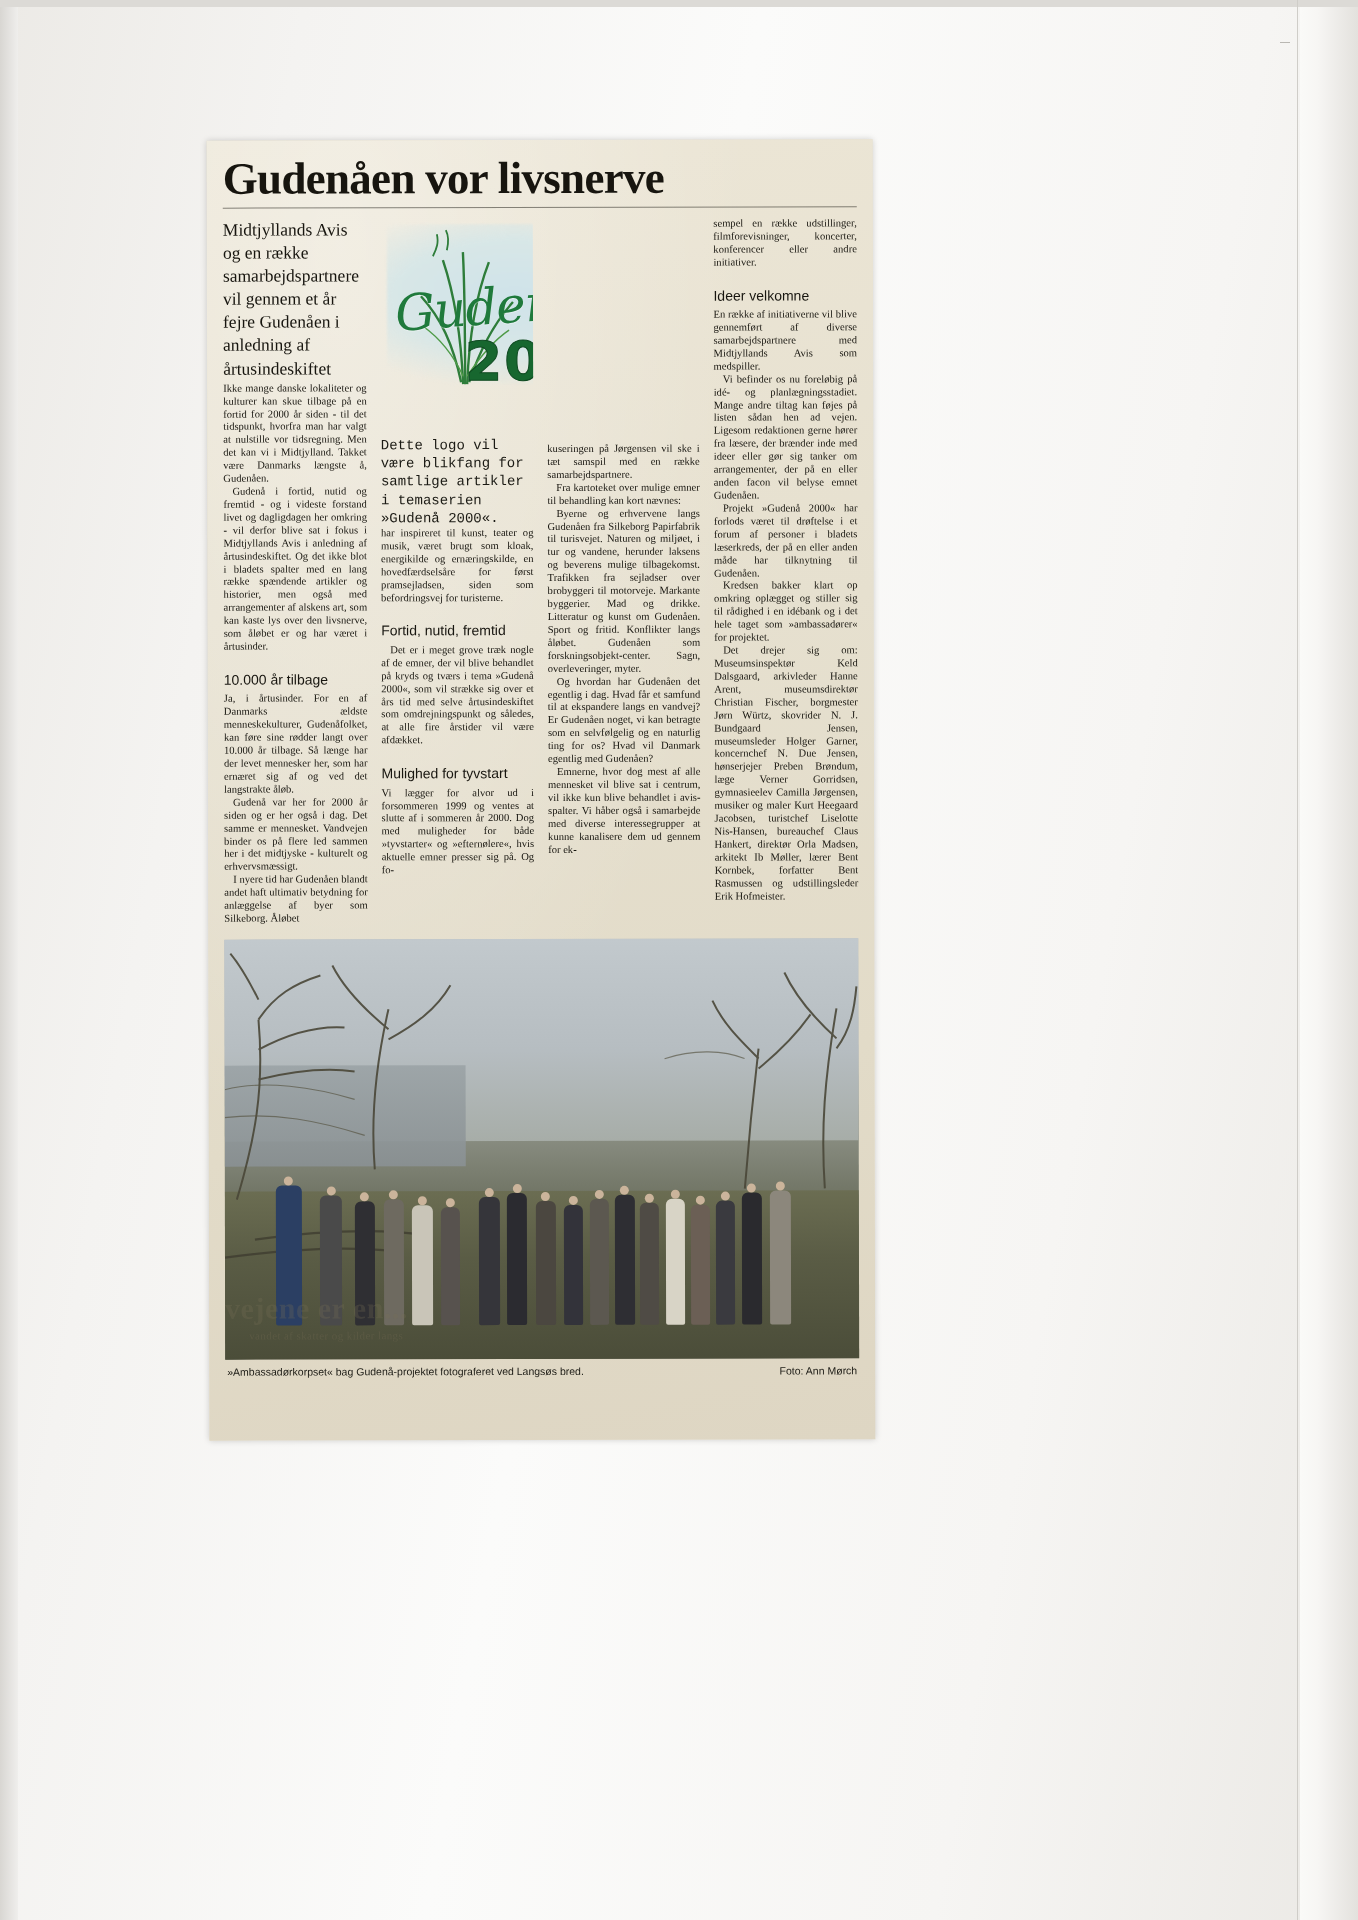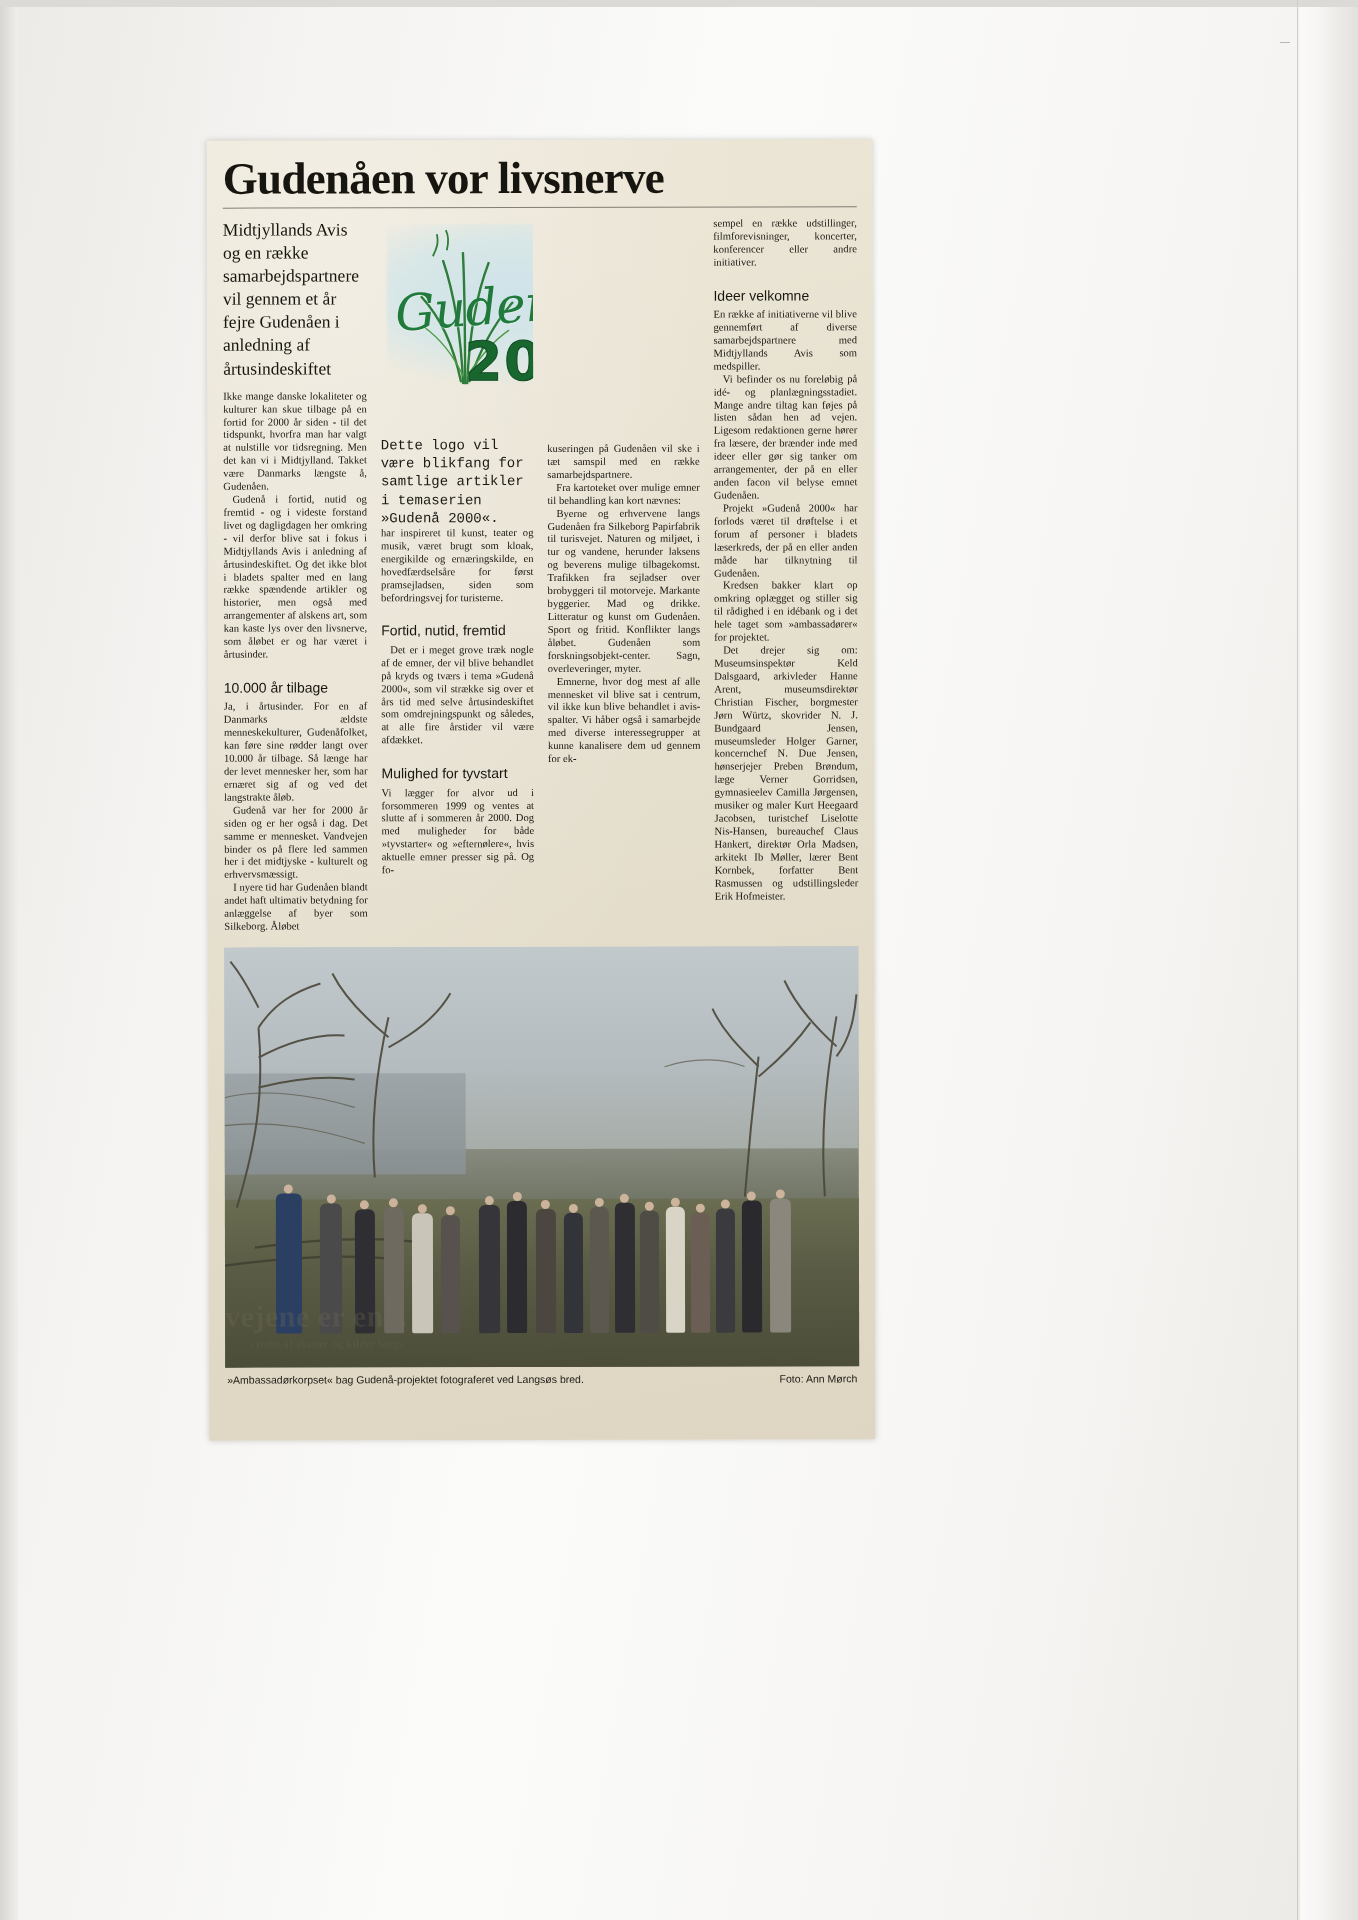--- a/index.html
+++ b/index.html
@@ -107,21 +107,21 @@
     width: 198px;
   }
   .col.c1 { width: 160px; }
   .col.c2 { width: 170px; }
   .col.c3 { width: 170px; }
 
   .standfirst {
     font-family: "Liberation Serif", serif;
     font-size: 17.5px;
     line-height: 1.32;
-    margin-bottom: 10px;
+    margin-bottom: 2px;
   }
 
   p.body {
     font-family: "Liberation Serif", serif;
     font-size: 10.6px;
     line-height: 1.22;
     text-align: justify;
     margin: 0;
     text-indent: 9px;
     hyphens: auto;
@@ -332,23 +332,24 @@
 
         <p class="body first" style="">har inspireret til kunst, teater og musik, været brugt som kloak, energikilde og ernæringskilde, en hovedfærdselsåre for først pramsejladsen, siden som befordringsvej for turisterne.</p>
         <h2 class="sub">Fortid, nutid, fremtid</h2>
         <p class="body">Det er i meget grove træk nogle af de emner, der vil blive behandlet på kryds og tværs i tema »Gudenå 2000«, som vil strække sig over et års tid med selve årtusindeskiftet som omdrejningspunkt og således, at alle fire årstider vil være afdækket.</p>
         <h2 class="sub">Mulighed for tyvstart</h2>
         <p class="body first">Vi lægger for alvor ud i forsommeren 1999 og ventes at slutte af i sommeren år 2000. Dog med muligheder for både »tyvstarter« og »efternølere«, hvis aktuelle emner presser sig på. Og fo-</p>
       </div>
 
       <div class="col c3">
         <div style="height:225px"></div>
-        <p class="body first">kuseringen på Gudenåen vil ske i tæt samspil med en række samarbejdspartnere.</p>
+        <p class="body first">kuseringen på Jørgensen vil ske i tæt samspil med en række samarbejdspartnere.</p>
         <p class="body">Fra kartoteket over mulige emner til behandling kan kort nævnes:</p>
         <p class="body">Byerne og erhvervene langs Gudenåen fra Silkeborg Papirfabrik til turisvejet. Naturen og miljøet, i tur og vandene, herunder laksens og beverens mulige tilbagekomst. Trafikken fra sejladser over brobyggeri til motorveje. Markante byggerier. Mad og drikke. Litteratur og kunst om Gudenåen. Sport og fritid. Konflikter langs åløbet. Gudenåen som forskningsobjekt-center. Sagn, overleveringer, myter.</p>
+        <p class="body">Og hvordan har Gudenåen det egentlig i dag. Hvad får et samfund til at ekspandere langs en vandvej? Er Gudenåen noget, vi kan betragte som en selvfølgelig og en naturlig ting for os? Hvad vil Danmark egentlig med Gudenåen?</p>
         <p class="body">Emnerne, hvor dog mest af alle mennesket vil blive sat i centrum, vil ikke kun blive behandlet i avis-spalter. Vi håber også i samarbejde med diverse interessegrupper at kunne kanalisere dem ud gennem for ek-</p>
       </div>
 
       <div class="col c4" style="width:160px">
         <p class="body first">sempel en række udstillinger, filmforevisninger, koncerter, konferencer eller andre initiativer.</p>
         <h2 class="sub">Ideer velkomne</h2>
         <p class="body first">En række af initiativerne vil blive gennemført af diverse samarbejdspartnere med Midtjyllands Avis som medspiller.</p>
         <p class="body">Vi befinder os nu foreløbig på idé- og planlægningsstadiet. Mange andre tiltag kan føjes på listen sådan hen ad vejen. Ligesom redaktionen gerne hører fra læsere, der brænder inde med ideer eller gør sig tanker om arrangementer, der på en eller anden facon vil belyse emnet Gudenåen.</p>
         <p class="body">Projekt »Gudenå 2000« har forlods været til drøftelse i et forum af personer i bladets læserkreds, der på en eller anden måde har tilknytning til Gudenåen.</p>
         <p class="body">Kredsen bakker klart op omkring oplægget og stiller sig til rådighed i en idébank og i det hele taget som »ambassadører« for projektet.</p>

